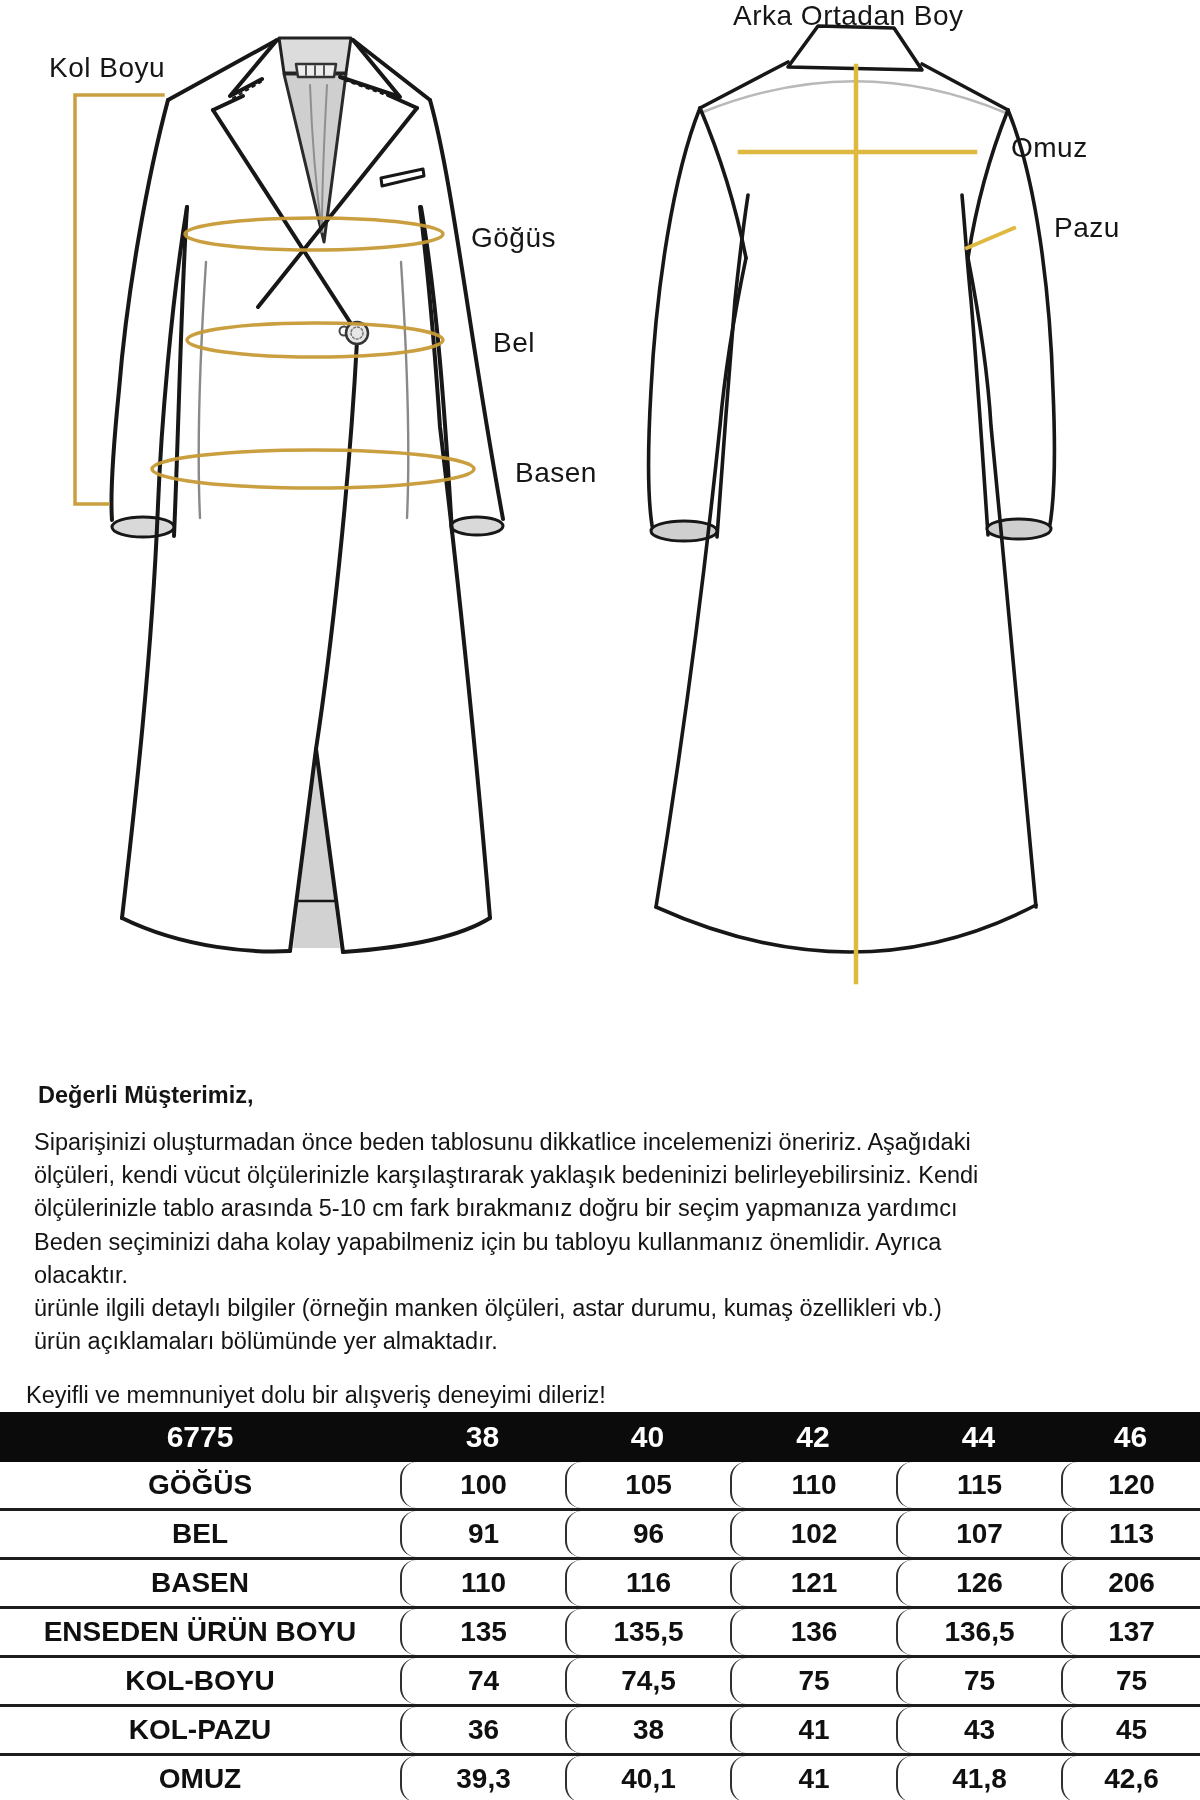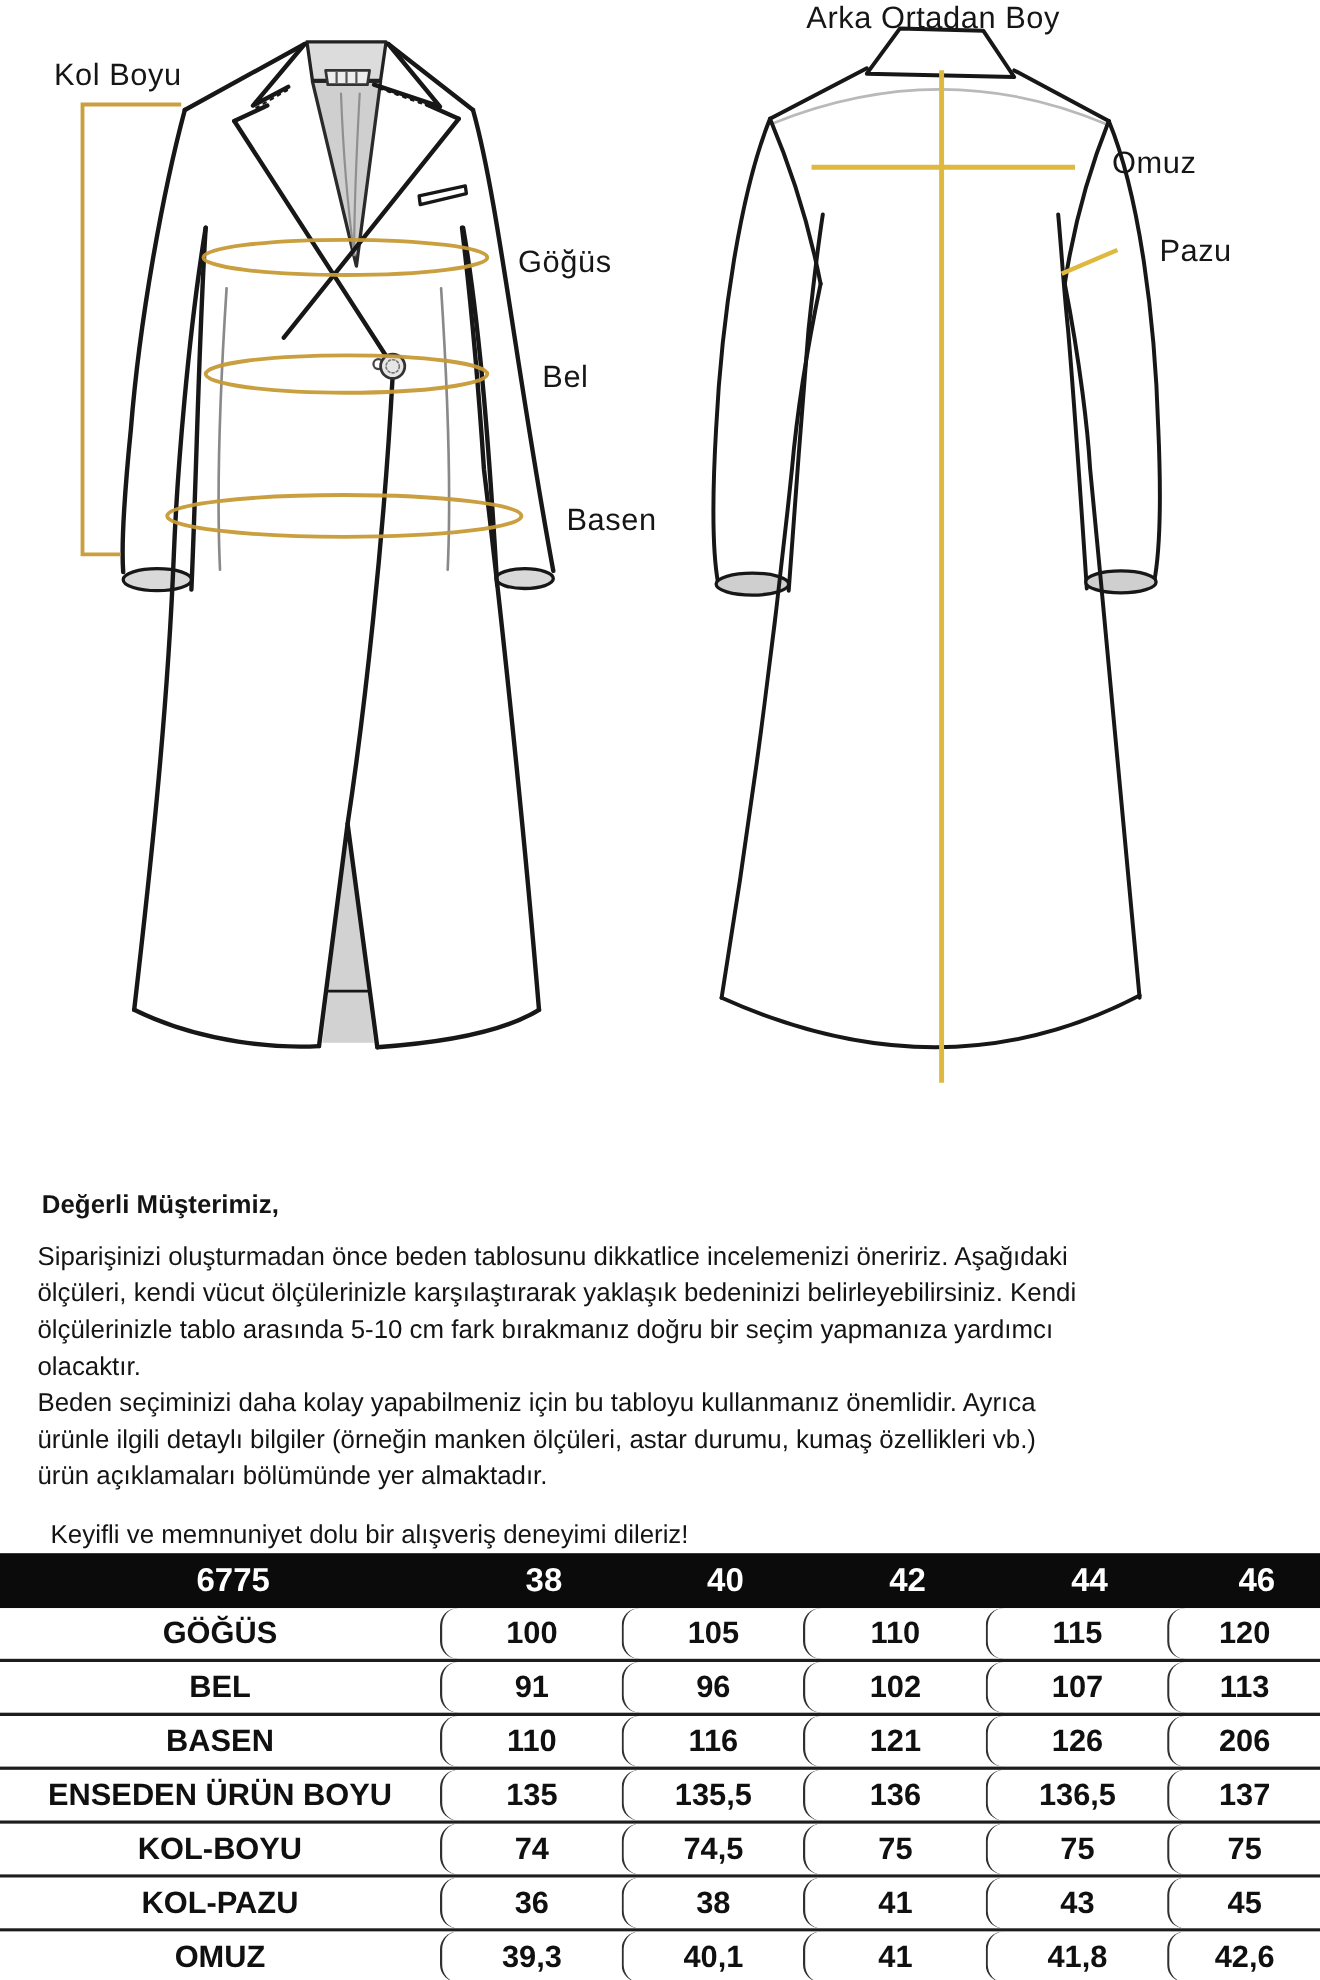--- a/index.html
+++ b/index.html
@@ -15,25 +15,25 @@
   .lbl-kol-boyu{left:49px;top:52px;}
   .lbl-arka{left:733px;top:0px;}
   .lbl-gogus{left:471px;top:222px;}
   .lbl-bel{left:493px;top:327px;}
   .lbl-basen{left:515px;top:457px;}
   .lbl-omuz{left:1011px;top:132px;}
   .lbl-pazu{left:1054px;top:212px;}
   
   .intro-greeting{position:absolute;left:38px;top:1082px;font-size:23.5px;font-weight:bold;}
   .intro-lines{position:absolute;left:34px;top:1126px;font-size:23.5px;line-height:33.2px;width:1060px;}
-  .intro-closing{position:absolute;left:46px;top:1382px;font-size:23.5px;}
+  .intro-closing{position:absolute;left:26px;top:1382px;font-size:23.5px;}
   
   .size-table{position:absolute;left:0;top:1412px;width:1200px;font-weight:bold;}
   .t-grid{display:grid;grid-template-columns:400px 165px 165px 166px 165px 139px;align-items:center;}
-  .t-header{background:#0b0b0b;height:50px;padding-left:12px;}
+  .t-header{background:#0b0b0b;height:50px;}
   .t-header .t-cell{color:#ffffff;font-size:30px;}
   .t-row{height:46px;border-bottom:3px solid #1d1d1d;background:#ffffff;}
   .t-row .t-cell{color:#101010;font-size:28px;height:46px;line-height:46px;}
   .t-cell{text-align:center;overflow:hidden;}
   .t-row .t-val{border-left:2px solid #303030;border-radius:16px;}
 </style>
 </head>
 <body>
 
 <div id="canvas">
@@ -134,22 +134,22 @@
   <div class="diagram-label lbl-bel">Bel</div>
   <div class="diagram-label lbl-basen">Basen</div>
   <div class="diagram-label lbl-omuz">Omuz</div>
   <div class="diagram-label lbl-pazu">Pazu</div>
 
   <div class="intro-greeting">Değerli Müşterimiz,</div>
   <div class="intro-lines">
       <div>Siparişinizi oluşturmadan önce beden tablosunu dikkatlice incelemenizi öneririz. Aşağıdaki</div>
       <div>ölçüleri, kendi vücut ölçülerinizle karşılaştırarak yaklaşık bedeninizi belirleyebilirsiniz. Kendi</div>
       <div>ölçülerinizle tablo arasında 5-10 cm fark bırakmanız doğru bir seçim yapmanıza yardımcı</div>
+      <div>Beden seçiminizi daha kolay yapabilmeniz için bu tabloyu kullanmanız önemlidir. Ayrıca</div>
       <div>olacaktır.</div>
-      <div>Beden seçiminizi daha kolay yapabilmeniz için bu tabloyu kullanmanız önemlidir. Ayrıca</div>
       <div>ürünle ilgili detaylı bilgiler (örneğin manken ölçüleri, astar durumu, kumaş özellikleri vb.)</div>
       <div>ürün açıklamaları bölümünde yer almaktadır.</div>
     </div>
   <div class="intro-closing">Keyifli ve memnuniyet dolu bir alışveriş deneyimi dileriz!</div>
 
   <div class="size-table">
     <div class="t-grid t-header">
       <span class="t-cell">6775</span>
 
     <span class="t-cell">38</span>

